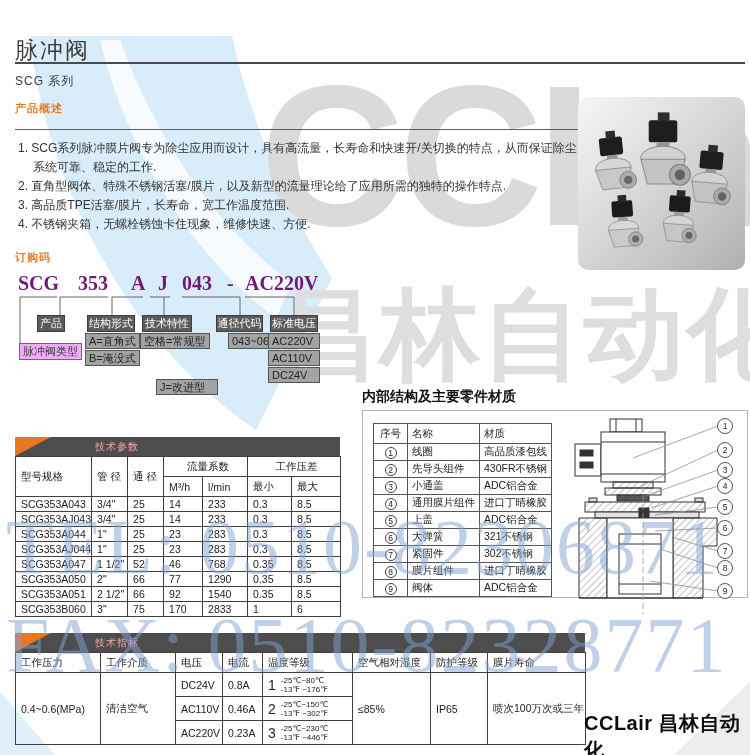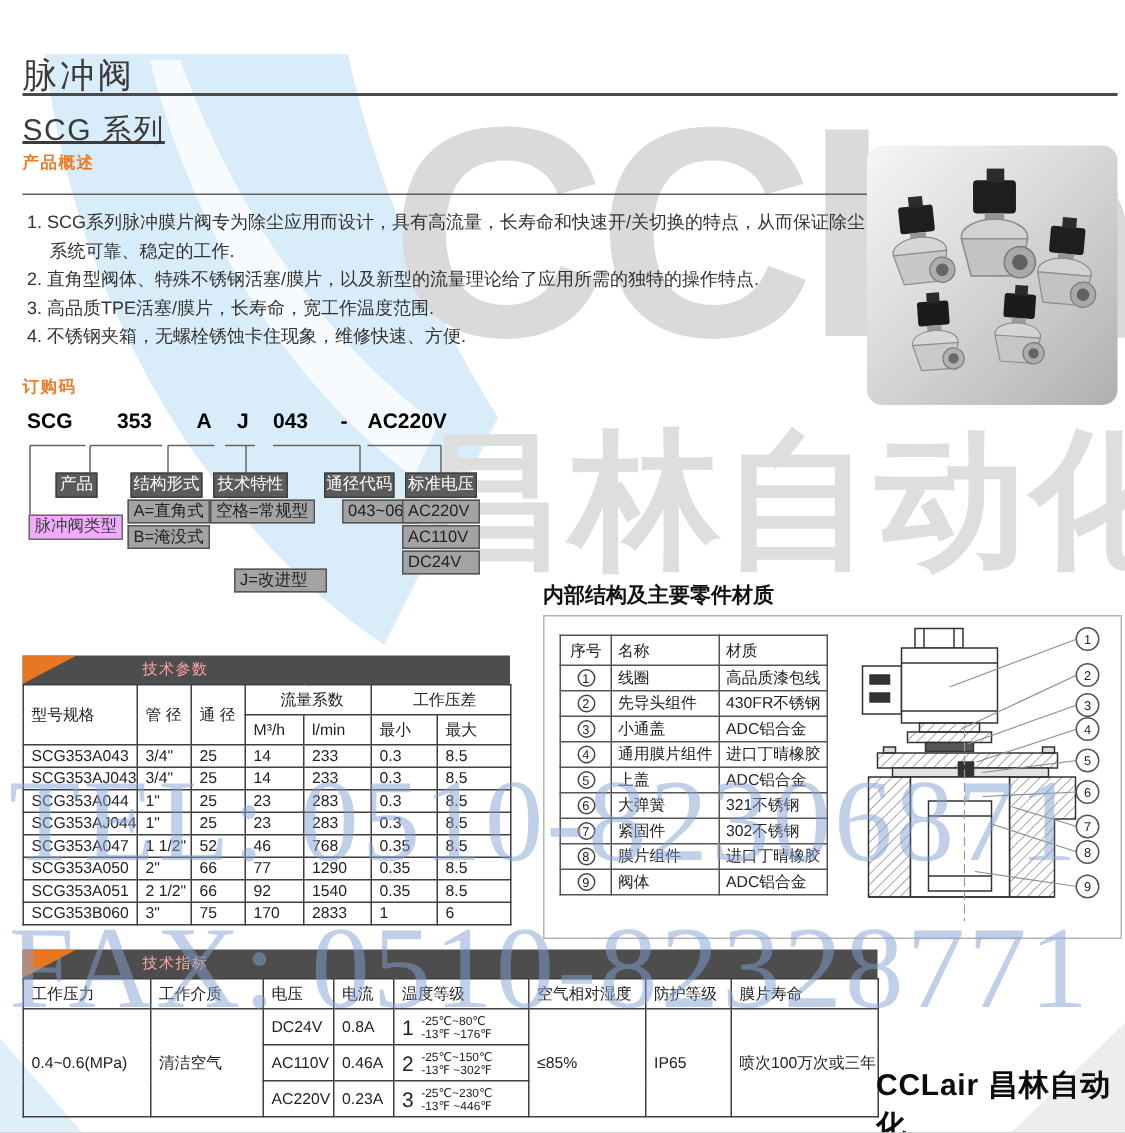--- a/index.html
+++ b/index.html
@@ -14,45 +14,45 @@
   .wm-blue { position:absolute; z-index:3; pointer-events:none; font-family:"Liberation Serif","DejaVu Serif",serif;
              font-size:78px; color:rgba(130,162,212,0.50); white-space:nowrap; letter-spacing:2px; line-height:1; }
   #wm-tel { left:6px; top:508px; }
   #wm-fax { left:6px; top:606px; }
 
   .abs { position:absolute; z-index:1; }
 
   
   #page-title { left:15px; top:35px; font-size:23px; color:#3b3b3b; letter-spacing:2px; }
   #rule-top { left:15px; top:62px; width:730px; border-top:2px solid #4a4a4a; }
-  #series-title { left:15px; top:73px; font-size:20px; color:#3b3b3b; letter-spacing:1px;text-decoration:underline; }
+  #series-title { left:15px; top:73px; font-size:12px; color:#3b3b3b; letter-spacing:1px; }
   .orange-heading { font-size:11px; color:#e87e2b; font-weight:bold; letter-spacing:1px; }
   #overview-heading { left:15px; top:101px; }
   #rule-overview { left:15px; top:129px; width:730px; border-top:1px solid #5f5f5f; }
   #overview-list { left:18px; top:139px; width:560px; font-size:12px; color:#333; }
   .ov-item { padding-left:15px; text-indent:-15px; line-height:19px; }
 
   
   #ordering-heading { left:15px; top:250px; }
-  .code-token { position:absolute; top:272px; font-size:14px; font-weight:bold; color:#000000; z-index:1; }
+  .code-token { position:absolute; top:272px; font-size:20px; font-weight:bold; color:#701a75; z-index:1;font-family:Liberation Serif, serif; }
   #connector-svg { left:0; top:288px; z-index:1; }
   .field-head { position:absolute; z-index:1; height:17px; line-height:15px; background:#5b5b5b; color:#fff;
                 font-size:11px; text-align:center; border:1px solid #3f3f3f; }
   .field-val  { position:absolute; z-index:1; height:16px; line-height:14px; background:#a3a3a3; color:#222;
                 font-size:11px; padding:0 3px; border:1px solid #555; white-space:nowrap; }
   #valve-type-box { position:absolute; z-index:1; left:19px; top:343px; width:63px; height:17px; line-height:15px;
                 background:#f0abfc; color:#3a3a3a; font-size:11px; text-align:center; border:1px solid #6a6a6a; }
 
   
   #product-photo { left:578px; top:97px; width:167px; height:173px; border-radius:10px; z-index:1;
                    background:linear-gradient(135deg,#f6f6f6 0%,#dcdcde 40%,#c2c3c5 75%,#aeafb1 100%); overflow:hidden; }
 
   
   #structure-heading { left:362px; top:388px; font-size:14px; font-weight:bold; color:#111; z-index:1; }
-  #structure-box { left:362px; top:410px; width:386px; height:216px; border:1px solid #b5b5b5; background:#fff; z-index:1; }
+  #structure-box { left:362px; top:410px; width:386px; height:188px; border:1px solid #b5b5b5; background:#fff; z-index:1; }
   #parts-table { position:absolute; left:10px; top:12px; border-collapse:collapse; }
   #parts-table th, #parts-table td { border:1px solid #555; font-size:10.5px; color:#222; font-weight:normal;
                                      text-align:left; padding:0 4px; height:17px; white-space:nowrap; }
   #parts-table th { height:20px; }
   #parts-table .c-no { width:34px; text-align:center; }
   #parts-table .c-name { width:66px; }
   #parts-table .c-mat { width:65px; }
   .circ { display:inline-flex; width:12px; height:12px; border:1px solid #444; border-radius:50%;
           align-items:center; justify-content:center; font-size:8.5px; color:#222; }
   #diagram-svg { position:absolute; left:192px; top:5px; }

